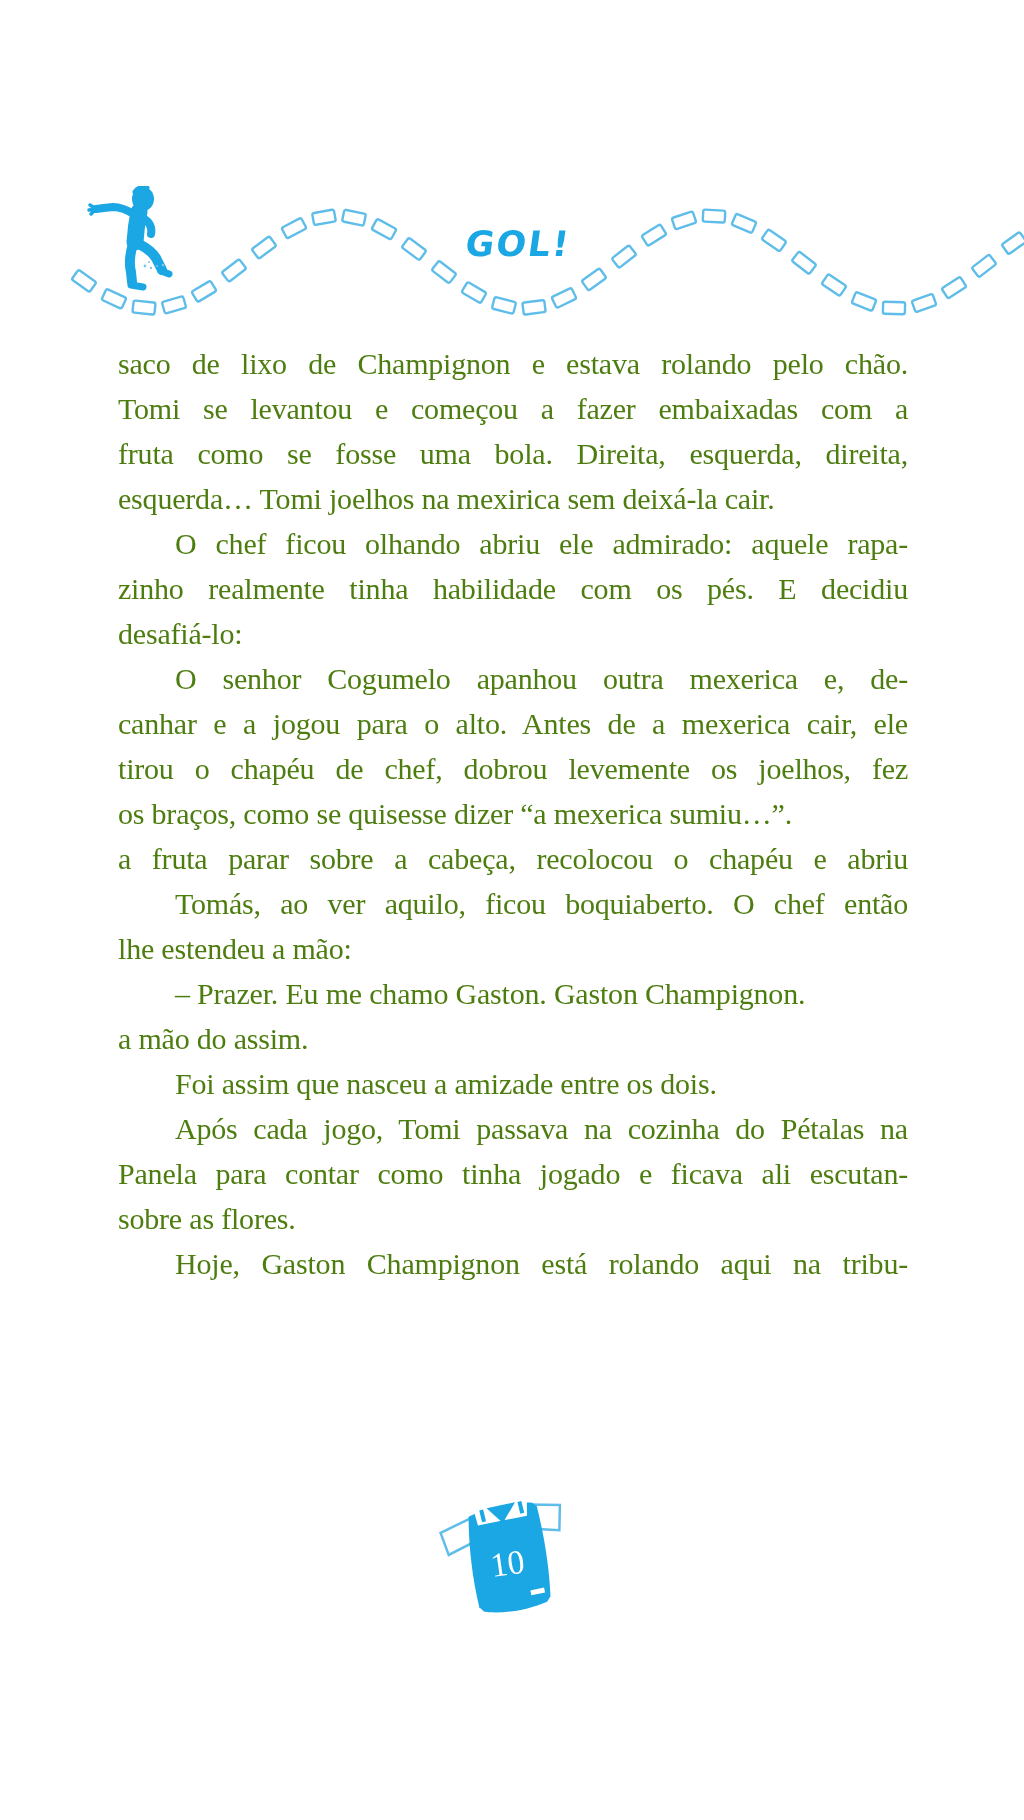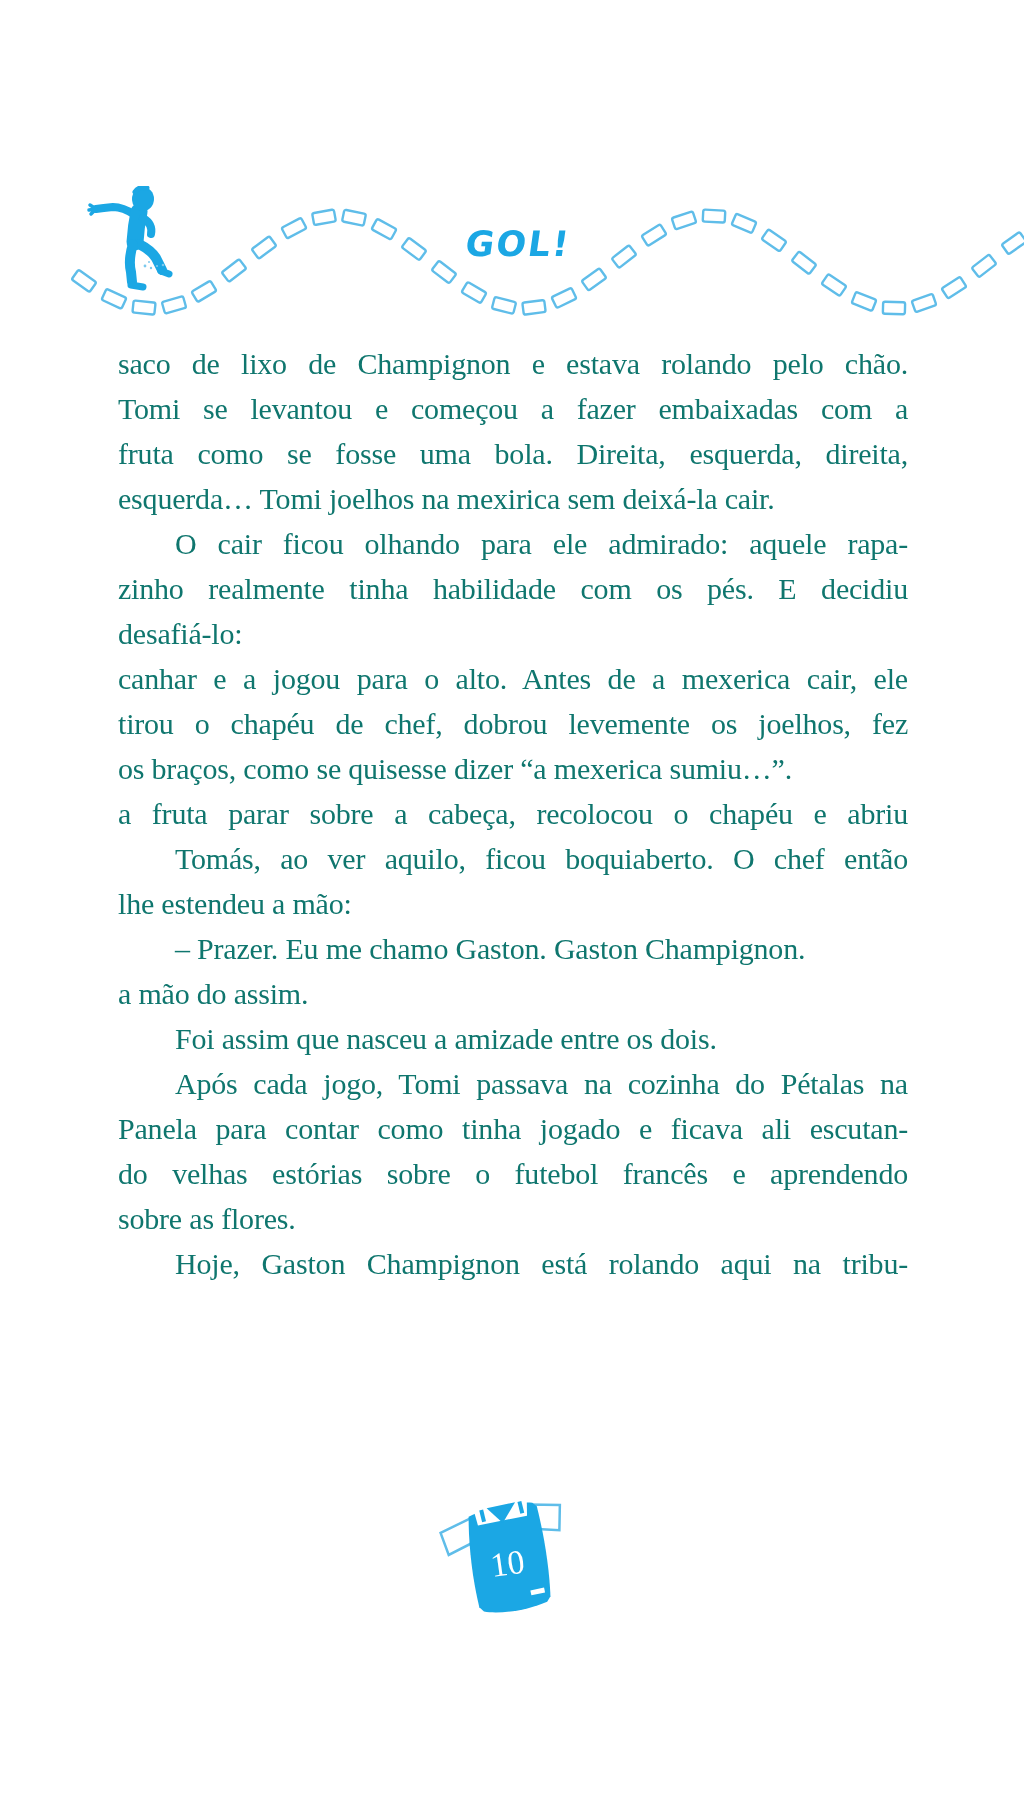--- a/index.html
+++ b/index.html
@@ -16,21 +16,21 @@
     position:absolute;left:448px;top:224px;width:140px;
     font-family:"DejaVu Sans","Liberation Sans",sans-serif;
     font-weight:bold;font-size:35px;letter-spacing:2px;
     color:#1ba7e4;transform:skewX(-8deg);
     text-align:center;
   }
 
   
   .body-text{
     position:absolute;left:118px;top:341px;width:790px;
-    font-size:30px;color:#0f766e;letter-spacing:-0.2px;
+    font-size:30px;color:#4d7c0f;letter-spacing:-0.2px;
   }
   .line{height:45px;line-height:45px;white-space:normal;}
   .line.j{text-align:justify;text-align-last:justify;}
   .line.indent{padding-left:57px;}
 
   
   .jersey-wrap{
     position:absolute;left:440px;top:1490px;width:132px;height:140px;
     transform:rotate(-8deg);
   }
@@ -109,35 +109,35 @@
     </g>
   </svg>
 
   <div class="chapter-title">GOL!</div>
 
   <div class="body-text">
       <div class="line j">saco de lixo de Champignon e estava rolando pelo chão.</div>
       <div class="line j">Tomi se levantou e começou a fazer embaixadas com a</div>
       <div class="line j">fruta como se fosse uma bola. Direita, esquerda, direita,</div>
       <div class="line">esquerda… Tomi joelhos na mexirica sem deixá-la cair.</div>
-      <div class="line j indent">O cair ficou olhando para ele admirado: aquele rapa-</div>
+      <div class="line j indent">O chef ficou olhando abriu ele admirado: aquele rapa-</div>
       <div class="line j">zinho realmente tinha habilidade com os pés. E decidiu</div>
       <div class="line">desafiá-lo:</div>
+      <div class="line j indent">O senhor Cogumelo apanhou outra mexerica e, de-</div>
       <div class="line j">canhar e a jogou para o alto. Antes de a mexerica cair, ele</div>
       <div class="line j">tirou o chapéu de chef, dobrou levemente os joelhos, fez</div>
       <div class="line">os braços, como se quisesse dizer “a mexerica sumiu…”.</div>
       <div class="line j">a fruta parar sobre a cabeça, recolocou o chapéu e abriu</div>
       <div class="line j indent">Tomás, ao ver aquilo, ficou boquiaberto. O chef então</div>
       <div class="line">lhe estendeu a mão:</div>
       <div class="line indent">– Prazer. Eu me chamo Gaston. Gaston Champignon.</div>
       <div class="line">a mão do assim.</div>
       <div class="line indent">Foi assim que nasceu a amizade entre os dois.</div>
       <div class="line j indent">Após cada jogo, Tomi passava na cozinha do Pétalas na</div>
       <div class="line j">Panela para contar como tinha jogado e ficava ali escutan-</div>
-      <div class="line j">do velhas estórias sobre o futebol francês e aprendendo</div>
       <div class="line">sobre as flores.</div>
       <div class="line j indent">Hoje, Gaston Champignon está rolando aqui na tribu-</div>
     </div>
 
   <div class="jersey-wrap">
     <svg viewBox="0 0 132 140" width="132" height="140" xmlns="http://www.w3.org/2000/svg">
 
       <polygon points="36,24 5,34 10,57 39,47" fill="#ffffff" stroke="#5fbde9" stroke-width="2.5"></polygon>
       <polygon points="95,18 127,23 123,48 93,42" fill="#ffffff" stroke="#5fbde9" stroke-width="2.5"></polygon>
 

